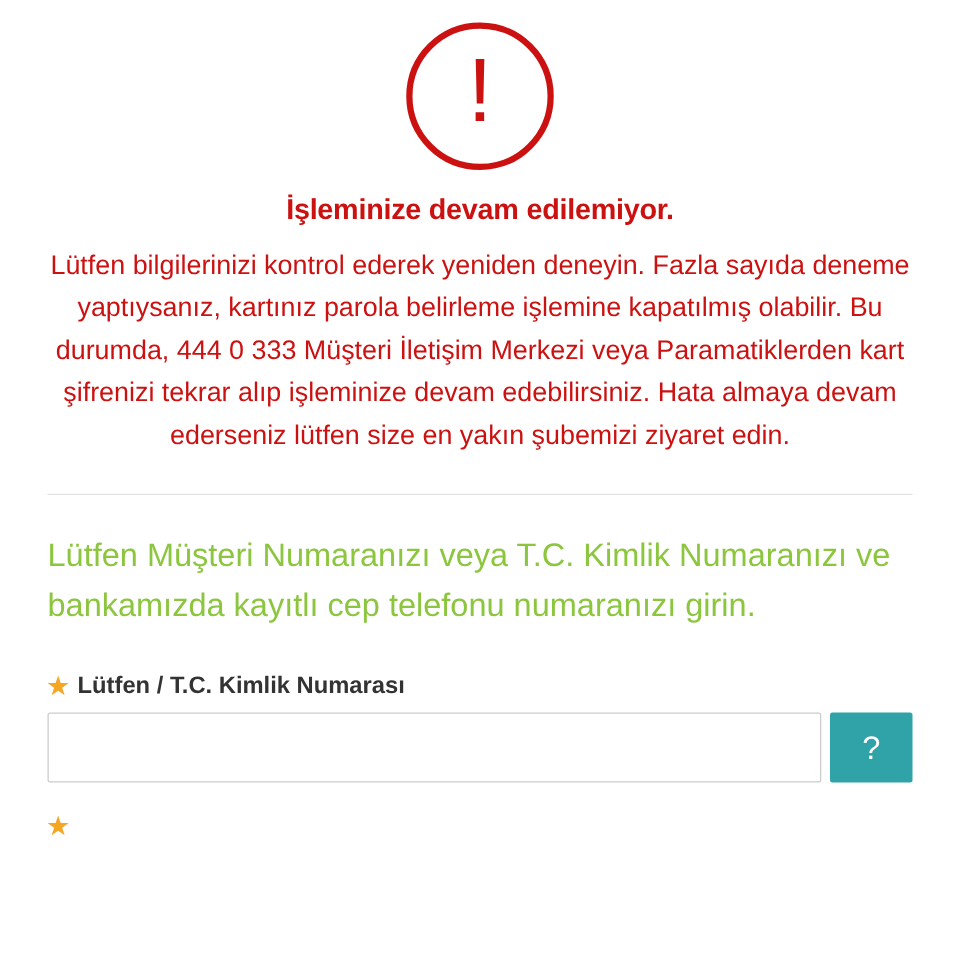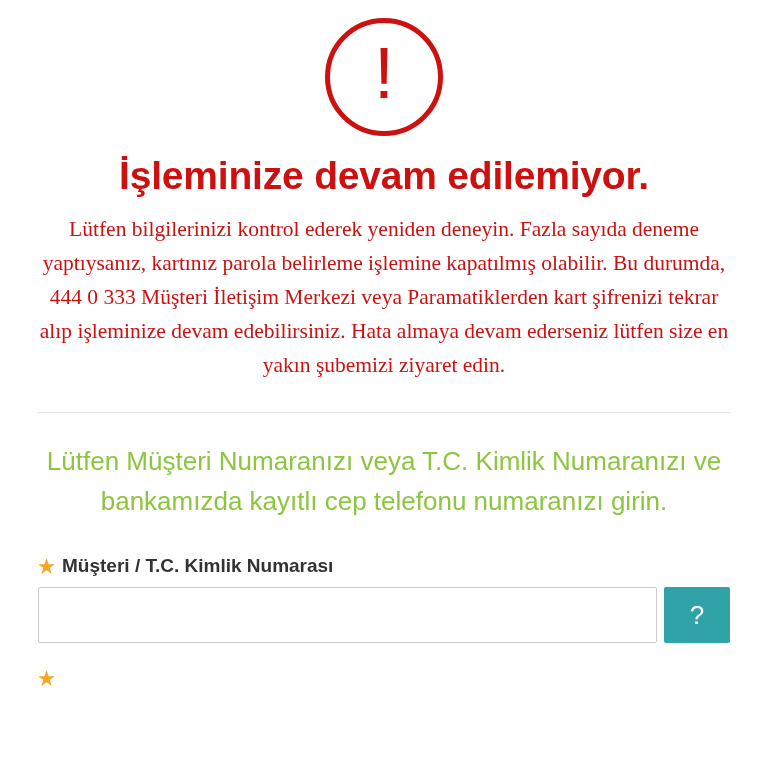--- a/index.html
+++ b/index.html
@@ -44,50 +44,48 @@
     line-height: 72px;
     font-weight: 400;
     font-family: "Liberation Sans", sans-serif;
     position: relative;
     top: -4px;
   }
 
   .error-title {
     text-align: center;
     color: #cc1111;
-    font-size: 39px;
+    font-size: 23px;
     font-weight: 700;
     margin: 18px 0 0 0;
     letter-spacing: -0.2px;
   }
 
   .error-body {
     text-align: center;
     color: #cc1111;
     font-size: 21.5px;
     line-height: 34px;
     margin: 14px auto 0 auto;
     max-width: 700px;
-    font-family: Liberation Serif, serif;
   }
 
   .divider {
     border: 0;
     border-top: 1px solid #e2e2e2;
     margin: 30px 0 0 0;
   }
 
   
   .instruction {
     color: #8cc63e;
     font-size: 26px;
     line-height: 40px;
     margin: 28px 0 0 0;
     font-weight: 400;
-    text-align: center;
   }
 
   
   .field-block {
     margin-top: 34px;
   }
   .field-label {
     font-size: 19px;
     font-weight: 700;
     color: #333333;
@@ -153,21 +151,21 @@
 
   <p class="error-body">Lütfen bilgilerinizi kontrol ederek yeniden deneyin. Fazla sayıda deneme yaptıysanız, kartınız parola belirleme işlemine kapatılmış olabilir. Bu durumda, 444 0 333 Müşteri İletişim Merkezi veya Paramatiklerden kart şifrenizi tekrar alıp işleminize devam edebilirsiniz. Hata almaya devam ederseniz lütfen size en yakın şubemizi ziyaret edin.</p>
 
   <hr class="divider">
 
   <p class="instruction">Lütfen Müşteri Numaranızı veya T.C. Kimlik Numaranızı ve bankamızda kayıtlı cep telefonu numaranızı girin.</p>
 
   <div class="field-block">
     <div class="field-label">
       <span class="required-star">★</span>
-      <span>Müşteri / T.C. Kimlik Numarası</span>
+      <span>Lütfen / T.C. Kimlik Numarası</span>
     </div>
     <div class="input-row">
       <input class="text-input" type="text" placeholder="" style="">
       <button class="help-button">?</button>
     </div>
   </div>
 
   <div class="field-block clipped">
     <div class="field-label">
       <span class="required-star">★</span>

